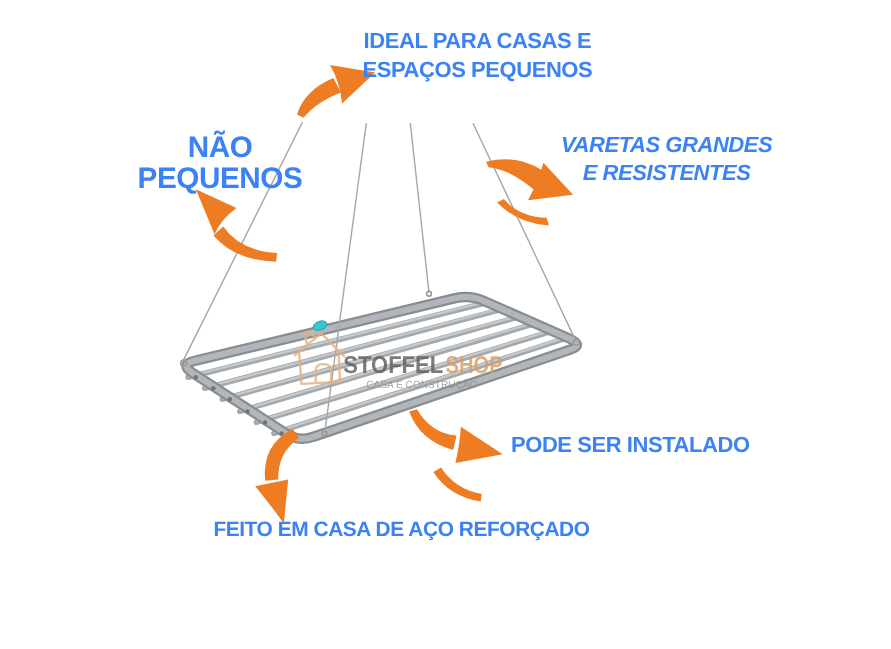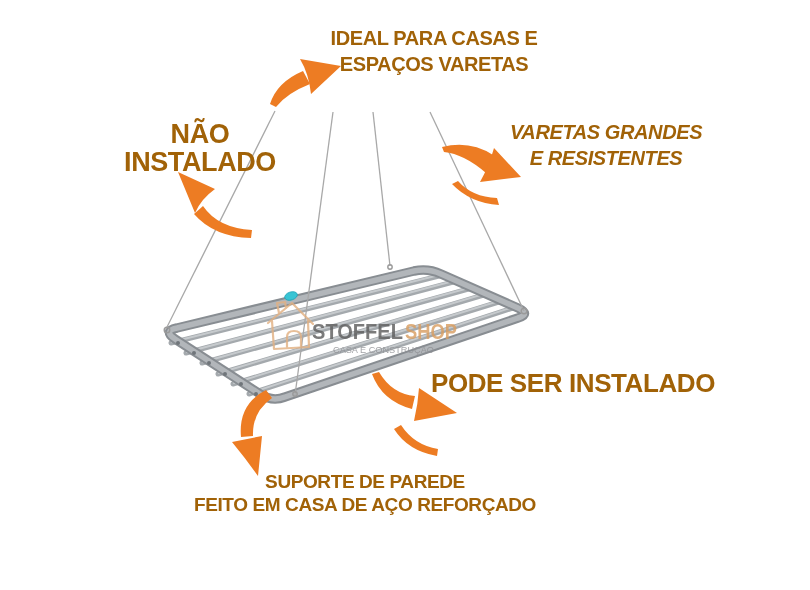--- a/index.html
+++ b/index.html
@@ -2,28 +2,28 @@
 <html><head>
 <meta charset="utf-8">
 <style>
   html,body{margin:0;padding:0;background:#fff;}
   .stage{
     position:relative;width:810px;height:590px;background:#ffffff;
     overflow:hidden;font-family:"Liberation Sans",sans-serif;
   }
   .stage svg{position:absolute;left:0;top:0;}
   .callout{
-    position:absolute;text-align:center;font-weight:bold;color:#a16207;
+    position:absolute;text-align:center;font-weight:bold;color:#3b82f6;
     letter-spacing:-0.4px;
   }
   .callout div{white-space:nowrap;}
   .co-top{left:284px;top:25px;width:300px;font-size:20px;line-height:26px;}
   .co-left{left:100px;top:120px;width:200px;font-size:27px;line-height:28px;}
   .co-right{left:456px;top:119px;width:300px;font-size:20px;line-height:26px;font-style:italic;}
-  .co-br{left:423px;top:371px;width:300px;font-size:26px;line-height:25px;}
+  .co-br{left:423px;top:393px;width:300px;font-size:20px;line-height:25px;}
   .co-bottom{left:165px;top:470px;width:400px;font-size:19px;line-height:23px;}
   .wm-brand{font-weight:bold;font-family:"Liberation Sans",sans-serif;}
   .wm-tag{font-family:"Liberation Sans",sans-serif;}
 </style>
 </head>
 <body>
 
 <div class="stage">
 
   <svg width="810" height="590" viewBox="0 0 810 590">
@@ -109,35 +109,34 @@
       </g>
       <g>
         <path d="M266,390 Q238,404 241,437 L253,436 Q252,412 272,398 Z"></path>
         <path d="M232,442 L262,436 L258,476 Q246,459 232,442 Z"></path>
       </g>
     </g>
   </svg>
 
   <div class="callout co-top">
     <div>IDEAL PARA CASAS E</div>
-    <div>ESPAÇOS VARETAS</div>
+    <div>ESPAÇOS PEQUENOS</div>
   </div>
 
   <div class="callout co-left">
     <div>NÃO</div>
-    <div>INSTALADO</div>
+    <div>PEQUENOS</div>
   </div>
 
   <div class="callout co-right">
     <div>VARETAS GRANDES</div>
     <div>E RESISTENTES</div>
   </div>
 
   <div class="callout co-br">
     <div>PODE SER INSTALADO</div>
   </div>
 
   <div class="callout co-bottom">
-    <div>SUPORTE DE PAREDE</div>
     <div>FEITO EM CASA DE AÇO REFORÇADO</div>
   </div>
 
 </div>
 
 </body></html>

